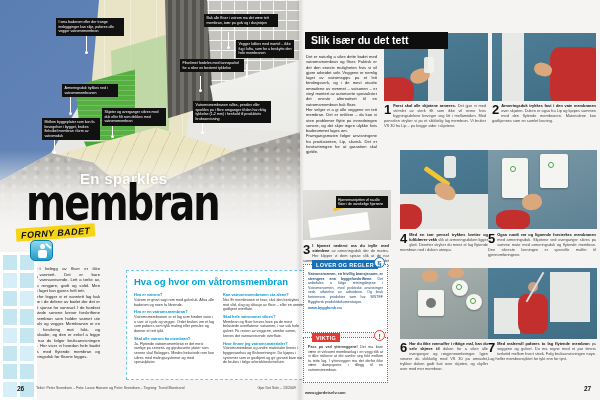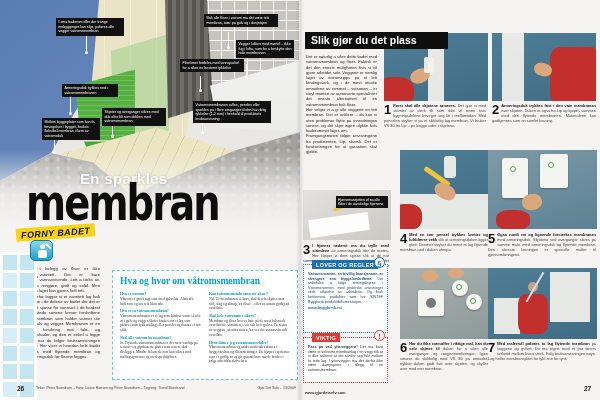--- a/index.html
+++ b/index.html
@@ -69,22 +69,22 @@
   .body-col { position:absolute; left:28px; top:266px; width:72px; height:118px;
     font-size:4.2px; line-height:5.5px; text-align:justify; color:#222; }
   .dropcap { float:left; font-size:15px; line-height:13px; font-weight:700; padding-right:1.5px; }
   .body-col p + p { text-indent:4px; }
 
   .tiles-strip { position:absolute; left:0; top:252px; width:37px; height:148px;
     display:grid; grid-template-columns:1fr 1fr; gap:3px; padding:3px; background:#fff; }
   .tiles-strip div { background:#c4e6f1; }
   .tiles-strip div:nth-child(3n) { background:#d6eef7; }
 
-  .qa-box { position:absolute; left:112px; top:270px; width:186px; height:110px;
-    background:#fff; border:1.5px dashed #6fcbe6; padding:5px 7px;font-family:Liberation Serif, serif; }
+  .qa-box { position:absolute; left:126px; top:270px; width:186px; height:110px;
+    background:#fff; border:1.5px dashed #6fcbe6; padding:5px 7px; }
   .qa-title { font-size:9.5px; font-weight:700; color:#00a3d8; margin-bottom:3px; }
   .qa-cols { display:flex; gap:8px; }
   .qa-col { width:50%; }
   .qa-q { font-size:3.9px; line-height:4.8px; font-weight:700; color:#0099cc; margin-top:3px; }
   .qa-a { font-size:3.7px; line-height:4.7px; color:#333; }
 
   .footer { position:absolute; top:386px; font-size:3.6px; color:#444; z-index:20; }
   .pagenum { position:absolute; font-size:6.5px; font-weight:700; color:#111; z-index:21; }
 
   
@@ -222,21 +222,21 @@
       </div>
     </div>
   </div>
 
   <div class="pagenum" style="left:17px; top:385px;">26</div>
   <div class="footer" style="left:36px; width:180px;">Tekst: Peter Svendsen – Foto: Lasse Hansen og Peter Svendsen – Tegning: Trond Marstrand</div>
   <div class="footer" style="left:226px; width:70px; text-align:right;">Gjør Det Selv – 13/2009</div>
 
   <div class="gutter"></div>
 
-  <div class="rp-bar">Slik gjør du det plass</div>
+  <div class="rp-bar">Slik især du det tett</div>
   <div class="rp-intro">Det er naturlig å sikre dette badet med våtromsmembran og fliser. Faktisk er det den eneste muligheten hvis vi vil gjøre arbeidet selv. Veggene er nemlig laget av våtromsgips på et lett bindingsverk, og i de mest utsatte områdene av rommet – våtsonen – er vinyl montert av autoriserte spesialister det eneste alternativet til en våtromsmembran bak fliser.
 Her velger vi å gi alle veggene en tett membran. Det er enklere – da kan vi uten problemer flytte på innredningen senere, og det skjer ingen ulykke hvis baderommet lages om.
 Framgangsmåten følger anvisningene fra produsenten, Lip, slavisk. Det er forutsetningen for at garantien skal gjelde.</div>
 
   <div class="photo" style="left:384px; top:33px; width:104px; height:68px;">
     <span class="patch" style="left:44px; top:0; width:16px; height:68px;"></span>
     <span class="sleeve" style="left:-8px; top:44px; width:38px; height:30px;"></span>
     <span class="hand" style="left:26px; top:36px; width:20px; height:14px; transform:rotate(-20deg);"></span>
     <span class="patch" style="left:40px; top:24px; width:10px; height:16px; border-radius:2px;"></span>
   </div>

